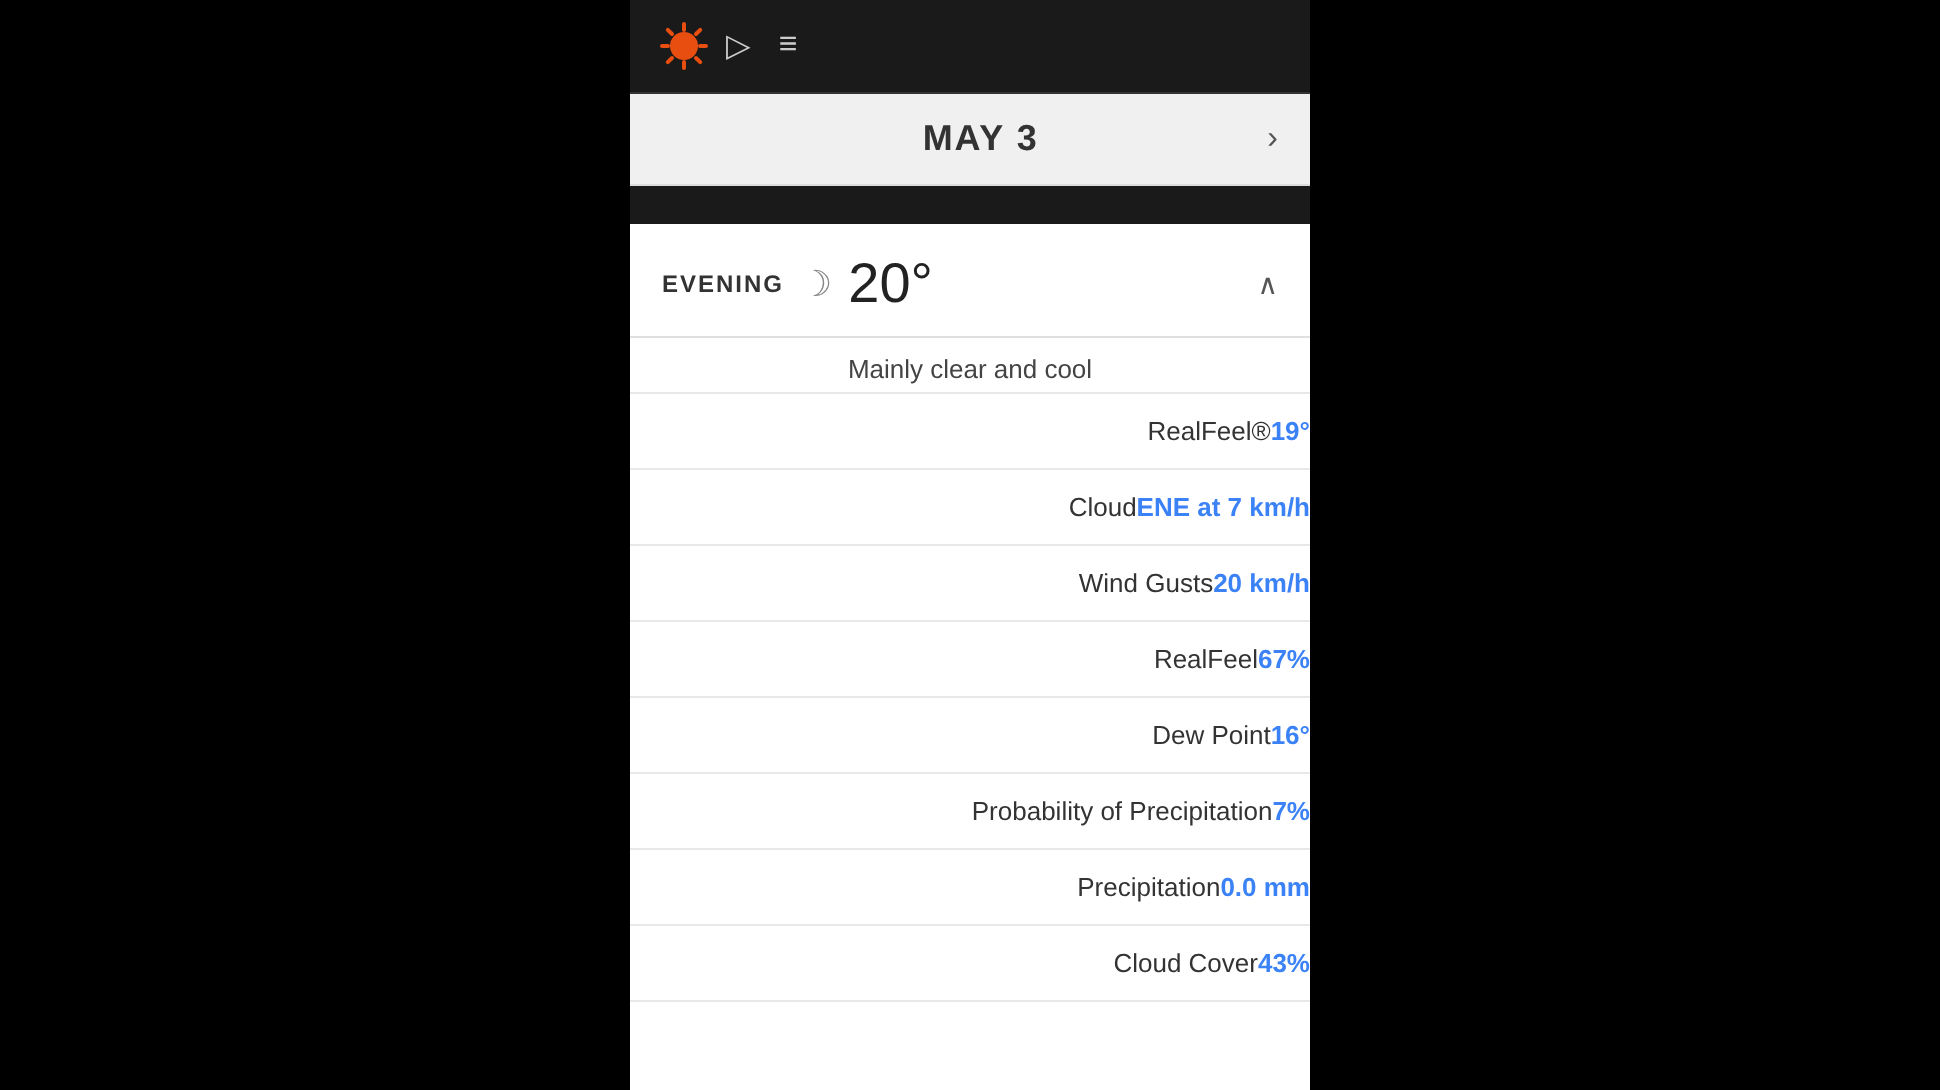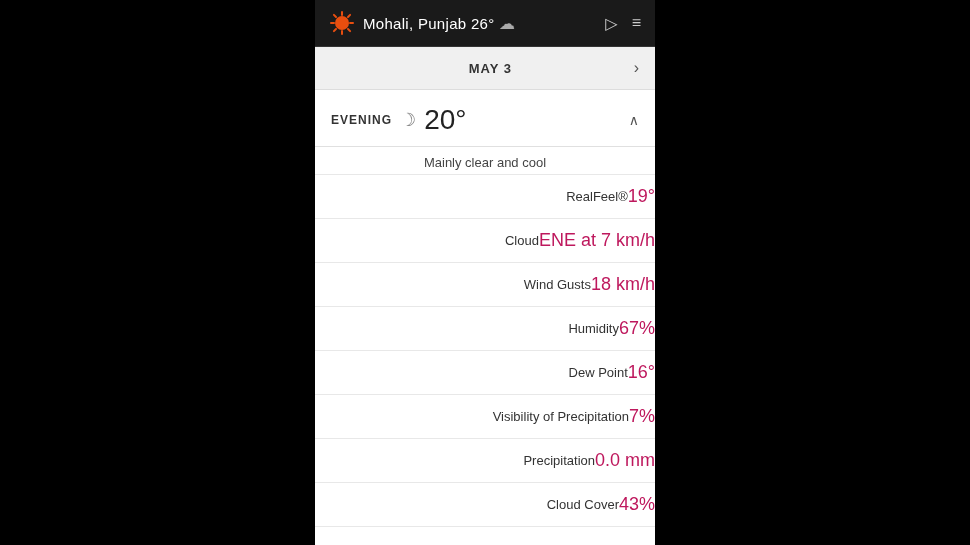--- a/index.html
+++ b/index.html
@@ -63,37 +63,38 @@
       background: #f0f0f0;
       display: flex;
       align-items: center;
       justify-content: space-between;
       padding: 12px 16px;
       border-bottom: 1px solid #ddd;
     }
 
     .date-bar-label {
       color: #333;
-      font-size: 13px;
+      font-size: 18px;
       font-weight: 600;
       letter-spacing: 1px;
       flex: 1;
       text-align: center;
     }
 
     .date-bar-chevron {
       color: #555;
       font-size: 16px;
     }
 
     
     .content {
       background: #fff;
       flex: 1;
       overflow-y: auto;
+      margin-top: 19px;
     }
 
     
     .evening-header {
       display: flex;
       align-items: center;
       padding: 14px 16px 10px 16px;
       gap: 8px;
       border-bottom: 1px solid #e0e0e0;
     }
@@ -139,23 +140,23 @@
       padding: 11px 0;
       border-bottom: 1px solid #e8e8e8;
     }
 
     .data-label {
       color: #333;
       font-size: 13px;
     }
 
     .data-value {
-      color: #be185d;
-      font-size: 18px;
-      font-weight: 400;
+      color: #3b82f6;
+      font-size: 13px;
+      font-weight: 700;
     }
   </style>
 </head>
 <body>
 
 <div class="app-container">
 
   <div class="header">
 
     <svg class="sun-icon" viewBox="0 0 26 26" xmlns="http://www.w3.org/2000/svg">
@@ -164,25 +165,20 @@
         <line x1="13" y1="2" x2="13" y2="5"></line>
         <line x1="13" y1="21" x2="13" y2="24"></line>
         <line x1="2" y1="13" x2="5" y2="13"></line>
         <line x1="21" y1="13" x2="24" y2="13"></line>
         <line x1="4.9" y1="4.9" x2="7" y2="7"></line>
         <line x1="19" y1="19" x2="21.1" y2="21.1"></line>
         <line x1="21.1" y1="4.9" x2="19" y2="7"></line>
         <line x1="7" y1="19" x2="4.9" y2="21.1"></line>
       </g>
     </svg>
-    <span class="header-location">
-      <span>Mohali, Punjab</span> <span>26°</span>
-      
-      <span style="font-size:16px; color:#aaa;">☁</span>
-    </span>
     <div class="header-icons">
       <span class="header-icon">▷</span>
       <span class="header-icon">≡</span>
     </div>
   </div>
 
   <div class="date-bar">
     <div style="width:16px;"></div>
     <span class="date-bar-label">MAY 3</span>
     <span class="date-bar-chevron">›</span>
@@ -203,32 +199,32 @@
         <div class="data-row">
           <span class="data-label">RealFeel®</span>
           <span class="data-value">19°</span>
         </div>
         <div class="data-row">
           <span class="data-label">Cloud</span>
           <span class="data-value">ENE at 7 km/h</span>
         </div>
         <div class="data-row">
           <span class="data-label">Wind Gusts</span>
-          <span class="data-value">18 km/h</span>
-        </div>
-        <div class="data-row">
-          <span class="data-label">Humidity</span>
+          <span class="data-value">20 km/h</span>
+        </div>
+        <div class="data-row">
+          <span class="data-label">RealFeel</span>
           <span class="data-value">67%</span>
         </div>
         <div class="data-row">
           <span class="data-label">Dew Point</span>
           <span class="data-value">16°</span>
         </div>
         <div class="data-row">
-          <span class="data-label">Visibility of Precipitation</span>
+          <span class="data-label">Probability of Precipitation</span>
           <span class="data-value">7%</span>
         </div>
         <div class="data-row">
           <span class="data-label">Precipitation</span>
           <span class="data-value">0.0 mm</span>
         </div>
         <div class="data-row">
           <span class="data-label">Cloud Cover</span>
           <span class="data-value">43%</span>
         </div>

